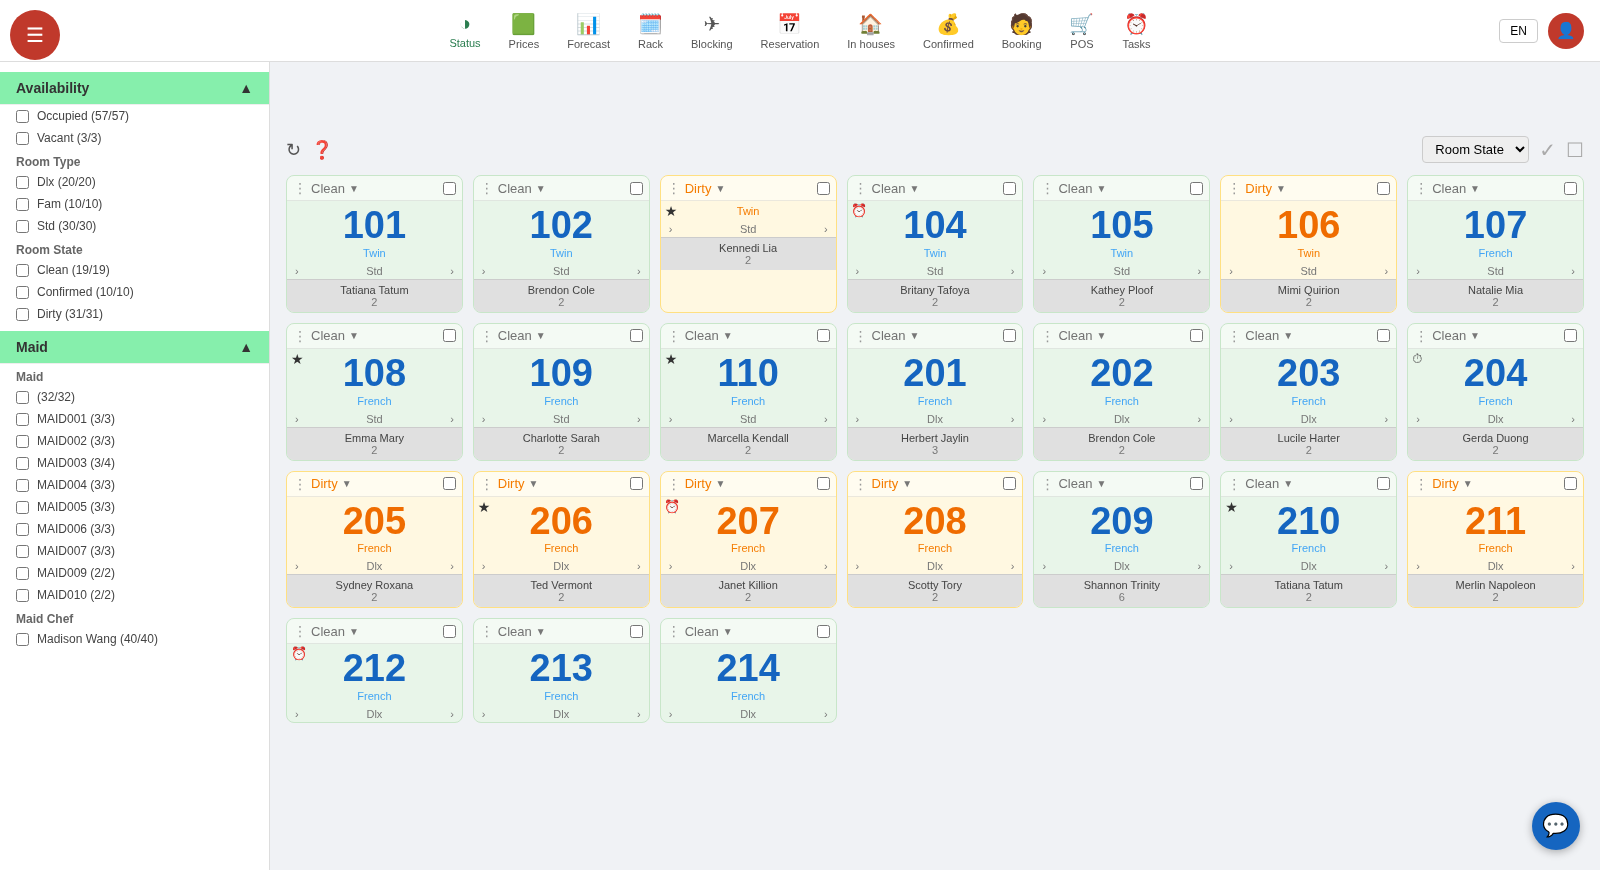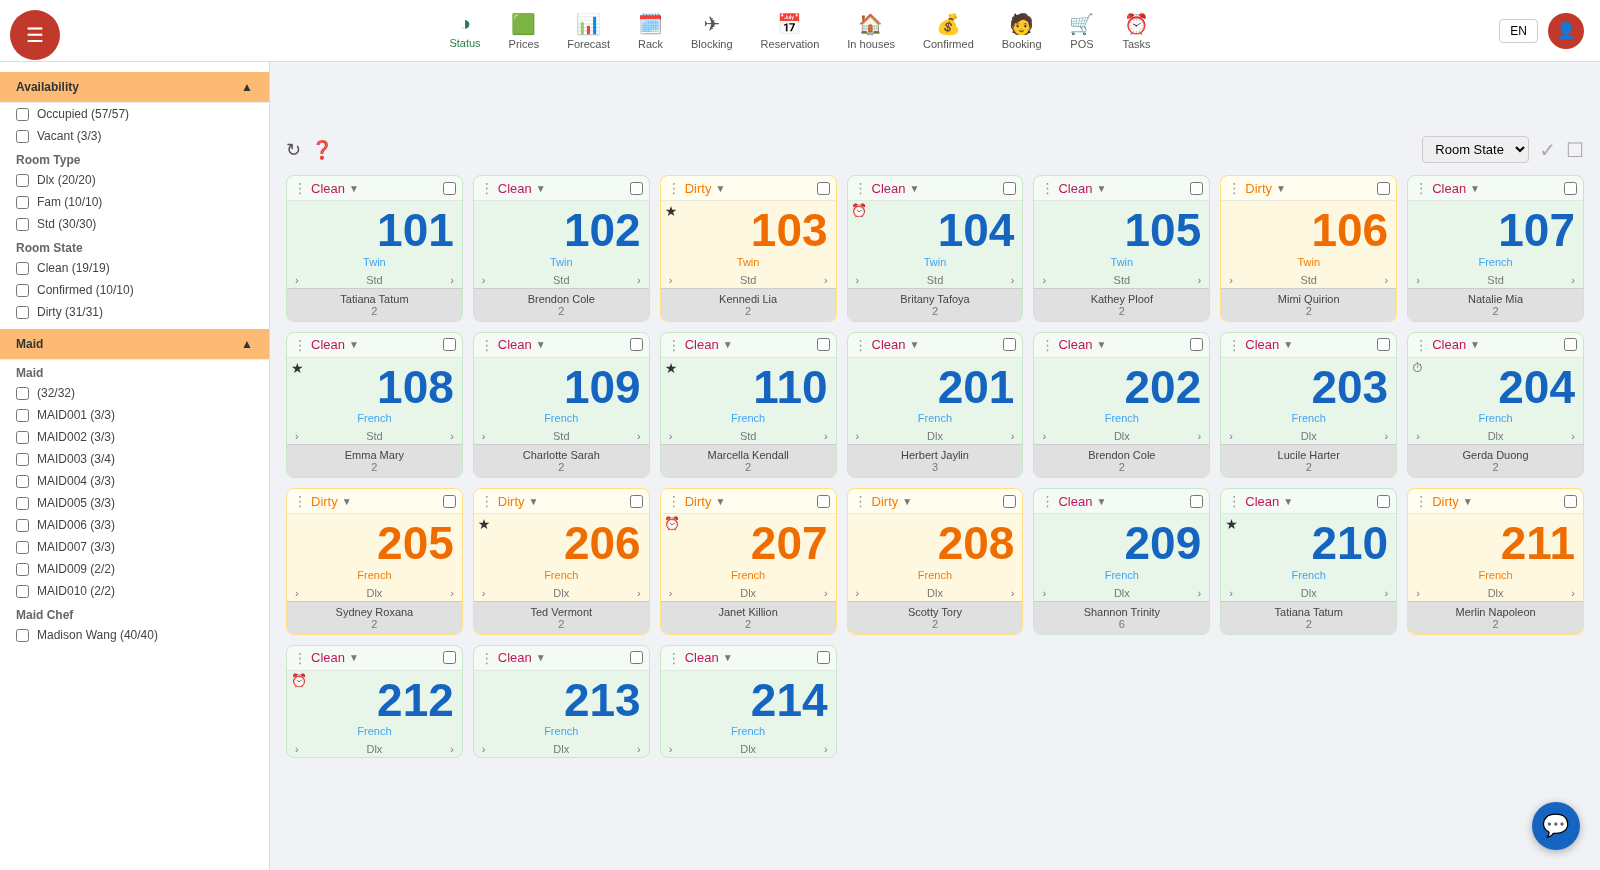--- a/index.html
+++ b/index.html
@@ -91,23 +91,23 @@
 
     .sidebar-section {
       margin-bottom: 6px;
     }
     .sidebar-section-header {
       display: flex;
       justify-content: space-between;
       align-items: center;
       padding: 8px 16px;
       font-weight: bold;
-      font-size: 12px;
+      font-size: 14px;
       color: #333;
-      background: #fdba74;
+      background: #86efac;
       border-bottom: 1px solid #eee;
     }
     .sidebar-item {
       padding: 4px 16px;
       display: flex;
       align-items: center;
       gap: 8px;
       font-size: 12px;
       color: #444;
     }
@@ -189,35 +189,34 @@
       padding: 4px 6px;
       background: rgba(255,255,255,0.5);
       border-bottom: 1px solid rgba(0,0,0,0.08);
     }
     .card-header-left {
       display: flex;
       align-items: center;
       gap: 4px;
     }
     .dots-menu { color: #999; cursor: pointer; font-size: 14px; }
-    .state-clean { color: #be185d; }
+    .state-clean { color: #737373; }
     .state-dirty { color: #f57c00; }
     .dropdown-arrow { font-size: 10px; color: #777; cursor: pointer; }
     .card-checkbox { cursor: pointer; }
 
     .card-body {
       padding: 4px 8px 2px;
       text-align: center;
       position: relative;
     }
     .room-number {
-      font-size: 46px;
+      font-size: 38px;
       font-weight: bold;
       line-height: 1.1;
-      text-align: right;
     }
     .room-number.blue { color: #1565c0; }
     .room-number.orange { color: #ef6c00; }
     .room-type {
       font-size: 11px;
       color: #42a5f5;
       margin-bottom: 2px;
     }
     .room-type.orange { color: #f57c00; }
 
@@ -510,21 +509,20 @@
         <span class="state-dirty">Dirty</span>
         <span class="dropdown-arrow">▼</span>
       </div>
       <input type="checkbox" class="card-checkbox" style="">
     </div>
     <div class="card-body">
       <div class="card-icons">
         <span class="star-icon">★</span>
 
       </div>
-      <div class="room-number orange">103</div>
       <div class="room-type orange">Twin</div>
     </div>
     <div class="room-nav">
       <span class="room-nav-btn">›</span>
       <span>Std</span>
       <span class="room-nav-btn">›</span>
     </div>
     <div class="card-footer">
       <div class="guest-name">Kennedi Lia</div>
       <div class="guest-nights">2</div>

